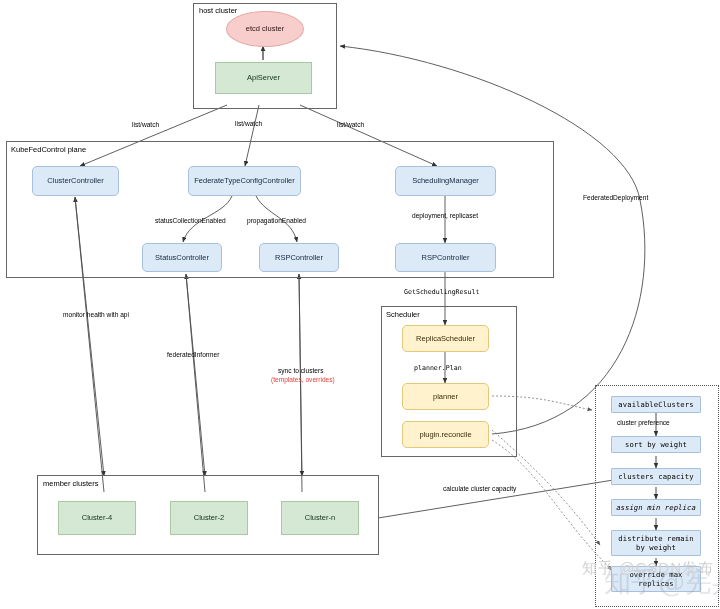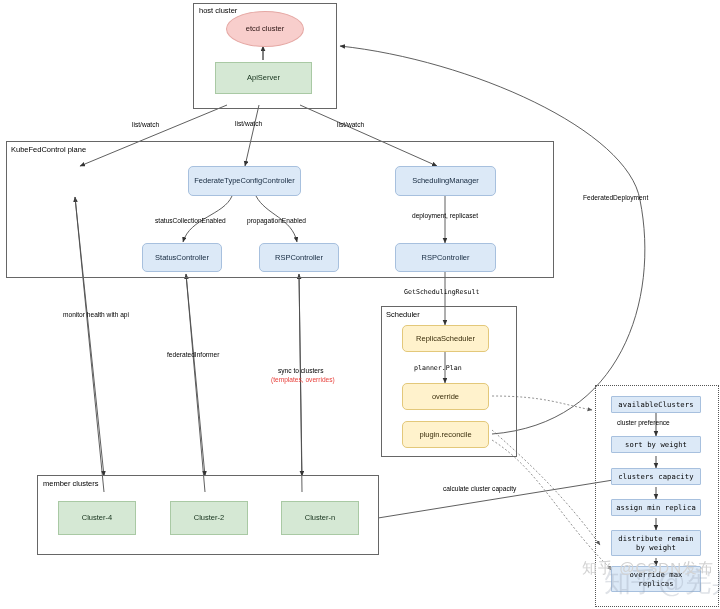--- a/index.html
+++ b/index.html
@@ -124,20 +124,23 @@
   <div class="group-label" style="left:43px;top:479px;">member clusters</div>
 
   <div class="node n-pink" style="left:226px;top:11px;width:78px;height:36px;">
     <span>etcd cluster</span>
   </div>
 
   <div class="node n-green" style="left:215px;top:62px;width:97px;height:32px;">
     <span>ApiServer</span>
   </div>
 
+  <div class="node n-blue" style="left:32px;top:166px;width:87px;height:30px;">
+    <span>ClusterController</span>
+  </div>
 
   <div class="node n-blue" style="left:188px;top:166px;width:113px;height:30px;">
     <span>FederateTypeConfigController</span>
   </div>
 
   <div class="node n-blue" style="left:395px;top:166px;width:101px;height:30px;">
     <span>SchedulingManager</span>
   </div>
 
   <div class="node n-blue" style="left:142px;top:243px;width:80px;height:29px;">
@@ -150,21 +153,21 @@
 
   <div class="node n-blue" style="left:395px;top:243px;width:101px;height:29px;">
     <span>RSPController</span>
   </div>
 
   <div class="node n-yellow" style="left:402px;top:325px;width:87px;height:27px;">
     <span>ReplicaScheduler</span>
   </div>
 
   <div class="node n-yellow" style="left:402px;top:383px;width:87px;height:27px;">
-    <span>override</span>
+    <span>planner</span>
   </div>
 
   <div class="node n-yellow" style="left:402px;top:421px;width:87px;height:27px;">
     <span>plugin.reconcile</span>
   </div>
 
   <div class="node n-green" style="left:58px;top:501px;width:78px;height:34px;">
     <span>Cluster-4</span>
   </div>
   <div class="node n-green" style="left:170px;top:501px;width:78px;height:34px;">
@@ -179,21 +182,21 @@
   <div class="node n-flow n-mono" style="left:611px;top:396px;width:90px;height:17px;">
     <span>availableClusters</span>
   </div>
   <div class="elabel" style="left:617px;top:419px;">cluster preference</div>
   <div class="node n-flow n-mono" style="left:611px;top:436px;width:90px;height:17px;">
     <span>sort by weight</span>
   </div>
   <div class="node n-flow n-mono" style="left:611px;top:468px;width:90px;height:17px;">
     <span>clusters capacity</span>
   </div>
-  <div class="node n-flow n-mono" style="left:611px;top:499px;width:90px;height:17px;">
+  <div class="node n-flow n-mono" style="left:611px;top:499px;width:90px;height:17px;font-style:italic;">
     <span>assign min replica</span>
   </div>
   <div class="node n-flow n-mono" style="left:611px;top:530px;width:90px;height:26px;white-space:pre-line;">
     <span>distribute remain
 by weight</span>
   </div>
   <div class="node n-flow n-mono" style="left:611px;top:566px;width:90px;height:26px;white-space:pre-line;">
     <span>override max
 replicas</span>
   </div>

